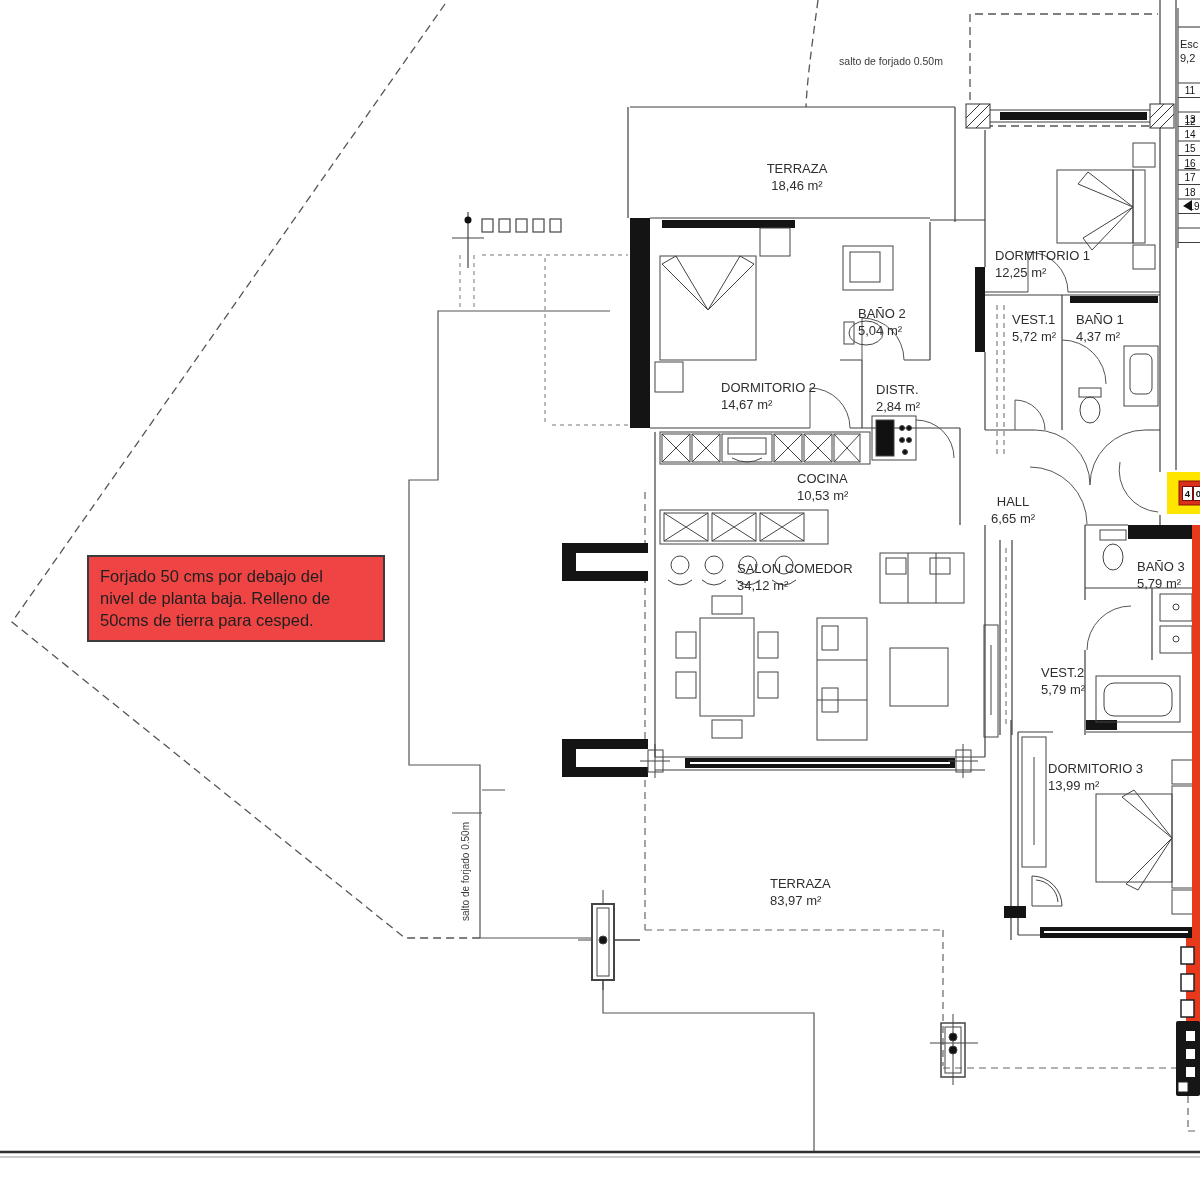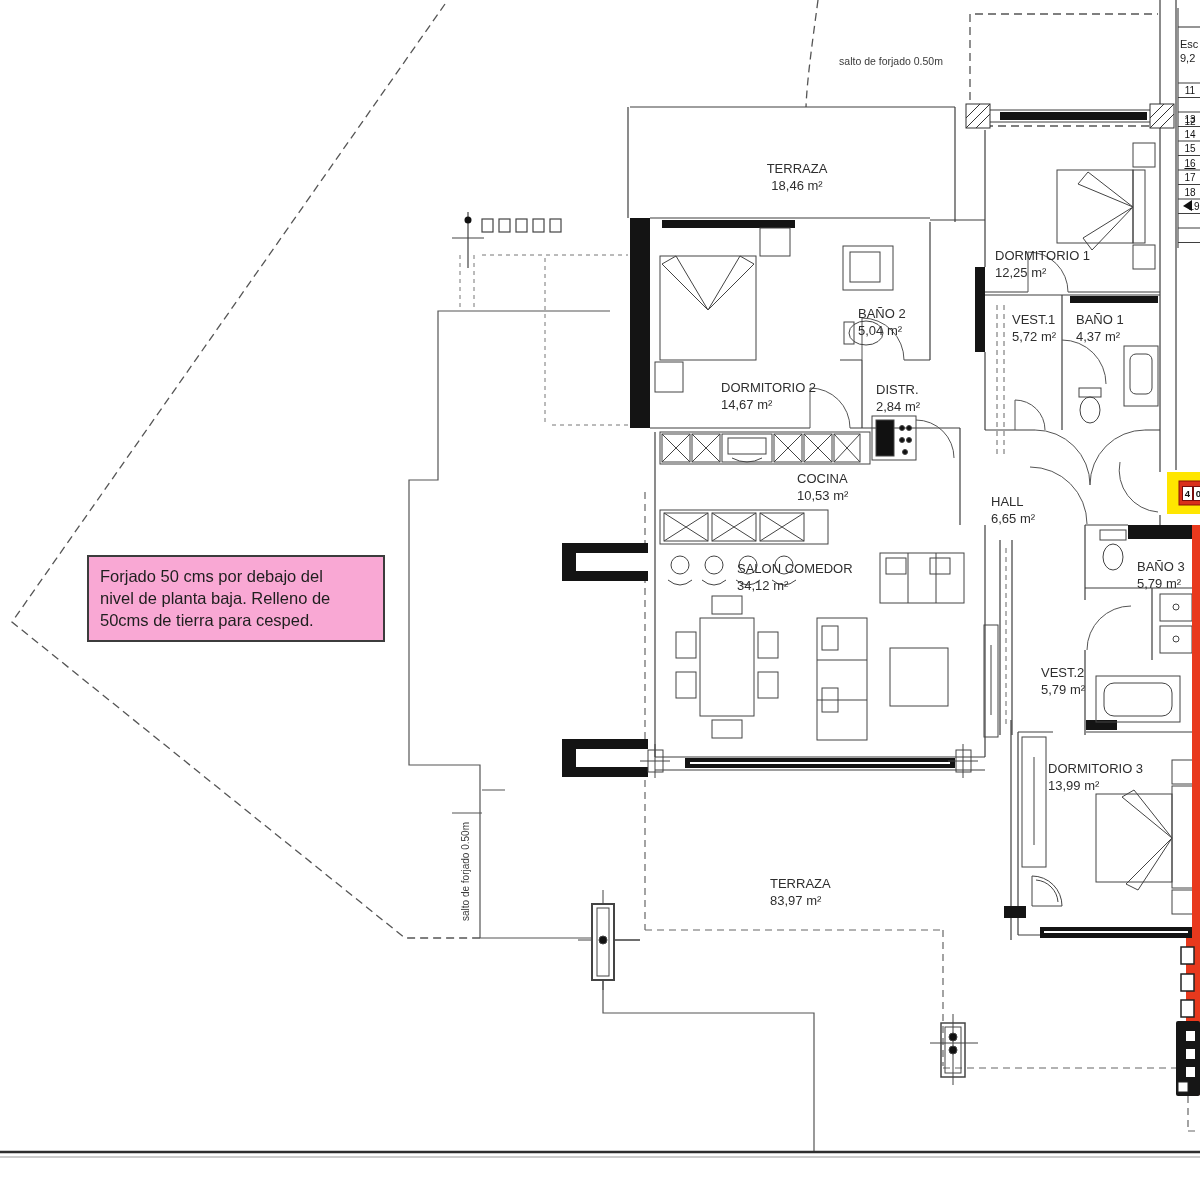--- a/index.html
+++ b/index.html
@@ -5,21 +5,21 @@
   html,body{margin:0;padding:0;background:#fff;}
   .canvas{position:relative;width:1200px;height:1181px;background:#ffffff;overflow:hidden;
           font-family:"Liberation Sans",sans-serif;}
   svg{position:absolute;left:0;top:0;}
   .lbl{position:absolute;color:#2e2e2e;font-size:13px;line-height:1.28;white-space:nowrap;}
   .lbl span{display:block;}
   .lbl.center{text-align:center;}
   .small{font-size:10.5px;color:#3a3a3a;}
   .vert{transform:rotate(-90deg);transform-origin:center;font-size:10px;color:#3a3a3a;
         width:132px;text-align:center;white-space:nowrap;position:absolute;}
-  .note{position:absolute;border:2px solid #3c3c3c;background:#f9a8d4;color:#1f1f1f;
+  .note{position:absolute;border:2px solid #3c3c3c;background:#ef4444;color:#1f1f1f;
         font-size:16.5px;line-height:1.32;padding:9px 11px;}
   .esc{position:absolute;font-size:11px;color:#222;line-height:1.3;}
   .stair-num{position:absolute;width:16px;text-align:center;font-size:10px;color:#111;}
   .badge-digit{position:absolute;width:9px;height:13px;background:#fff;border:1px solid #7a0d0d;
                font-size:9.5px;font-weight:bold;color:#111;text-align:center;line-height:13px;}
 </style>
 </head>
 <body>
 
 <div class="canvas">
@@ -316,21 +316,21 @@
       <span class="ar">14,67 m²</span>
     </div>
 <div class="lbl" style="left:876px;top:382px;">
       <span class="nm">DISTR.</span>
       <span class="ar">2,84 m²</span>
     </div>
 <div class="lbl" style="left:797px;top:471px;">
       <span class="nm">COCINA</span>
       <span class="ar">10,53 m²</span>
     </div>
-<div class="lbl" style="left:991px;top:494px;">
+<div class="lbl" style="left:991px;top:494px;text-align:center;">
       <span class="nm">HALL</span>
       <span class="ar">6,65 m²</span>
     </div>
 <div class="lbl" style="left:737px;top:561px;">
       <span class="nm">SALON COMEDOR</span>
       <span class="ar">34,12 m²</span>
     </div>
 <div class="lbl" style="left:1137px;top:542px;margin-top:17px;">
       <span class="nm">BAÑO 3</span>
       <span class="ar">5,79 m²</span>

